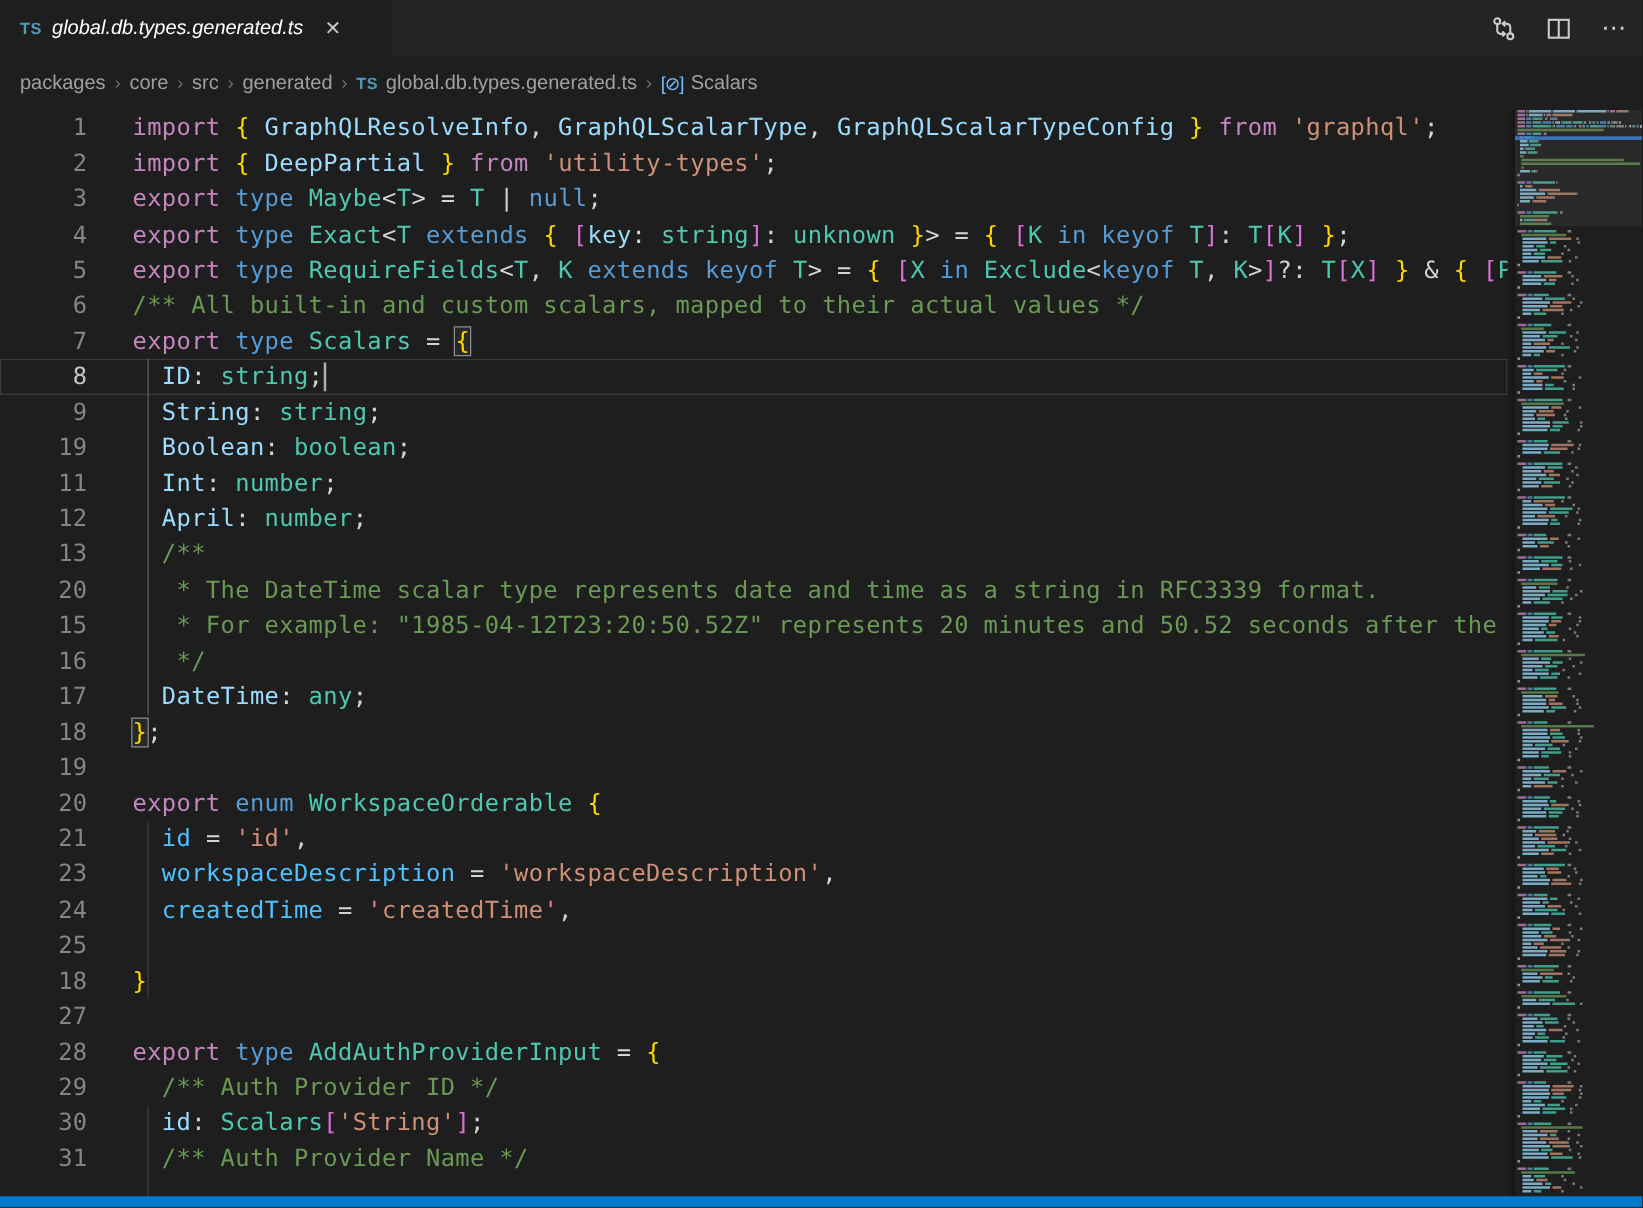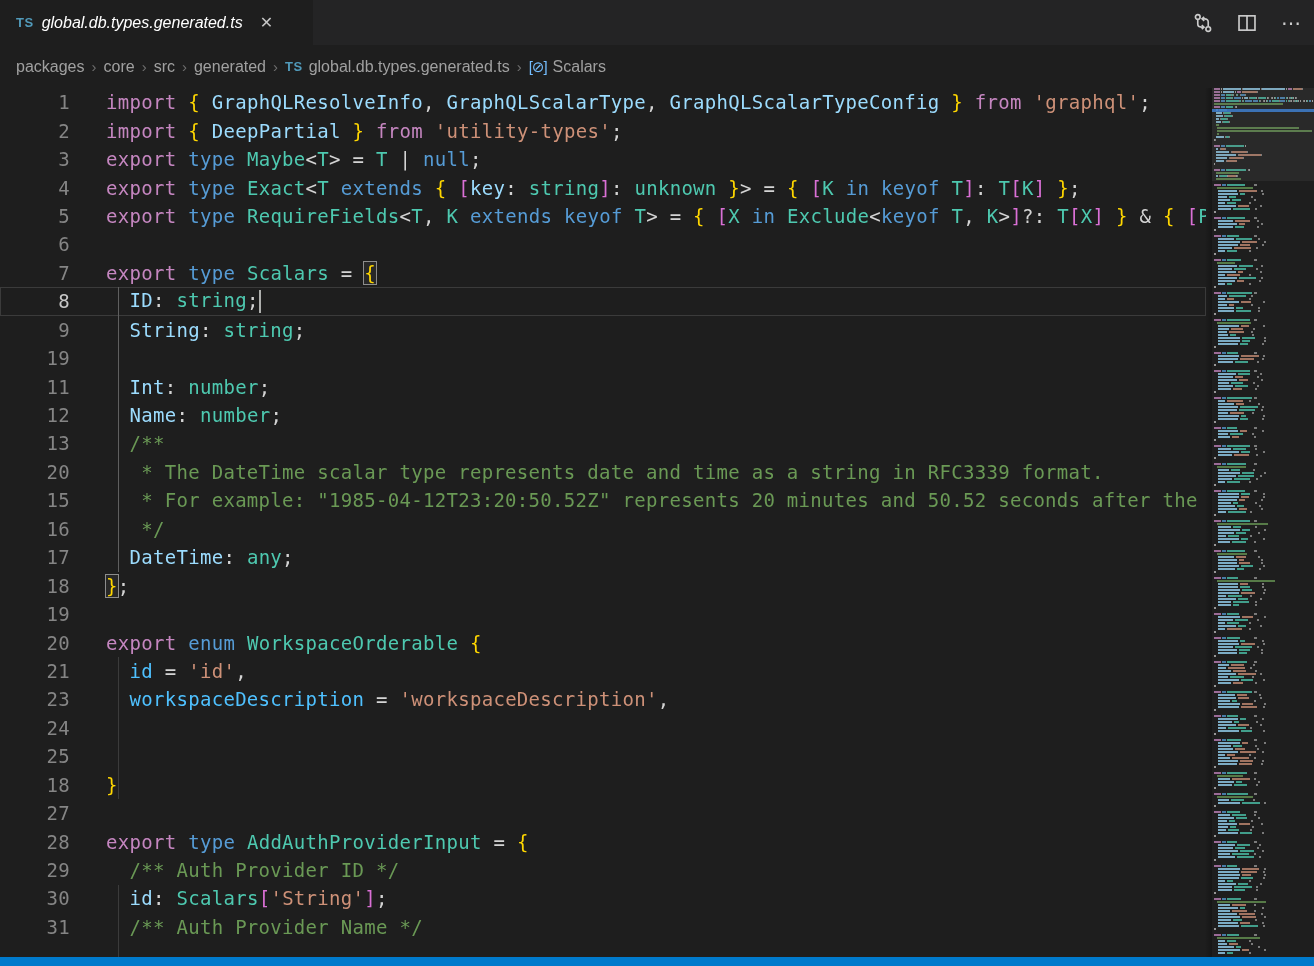--- a/index.html
+++ b/index.html
@@ -119,38 +119,38 @@
     </span>
   </div>
 
   <div class="editor">
     <div class="code-viewport" id="code-area">
         <div class="code-line"><span class="ln">1</span><span class="lc"><span style="color: rgb(197, 134, 192);">import</span><span style="color: rgb(212, 212, 212);"> </span><span style="color: rgb(255, 215, 0);">{</span><span style="color: rgb(212, 212, 212);"> </span><span style="color: rgb(156, 220, 254);">GraphQLResolveInfo</span><span style="color: rgb(212, 212, 212);">, </span><span style="color: rgb(156, 220, 254);">GraphQLScalarType</span><span style="color: rgb(212, 212, 212);">, </span><span style="color: rgb(156, 220, 254);">GraphQLScalarTypeConfig</span><span style="color: rgb(212, 212, 212);"> </span><span style="color: rgb(255, 215, 0);">}</span><span style="color: rgb(212, 212, 212);"> </span><span style="color: rgb(197, 134, 192);">from</span><span style="color: rgb(212, 212, 212);"> </span><span style="color: rgb(206, 145, 120);">'graphql'</span><span style="color: rgb(212, 212, 212);">;</span></span></div>
         <div class="code-line"><span class="ln">2</span><span class="lc"><span style="color: rgb(197, 134, 192);">import</span><span style="color: rgb(212, 212, 212);"> </span><span style="color: rgb(255, 215, 0);">{</span><span style="color: rgb(212, 212, 212);"> </span><span style="color: rgb(156, 220, 254);">DeepPartial</span><span style="color: rgb(212, 212, 212);"> </span><span style="color: rgb(255, 215, 0);">}</span><span style="color: rgb(212, 212, 212);"> </span><span style="color: rgb(197, 134, 192);">from</span><span style="color: rgb(212, 212, 212);"> </span><span style="color: rgb(206, 145, 120);">'utility-types'</span><span style="color: rgb(212, 212, 212);">;</span></span></div>
         <div class="code-line"><span class="ln">3</span><span class="lc"><span style="color: rgb(197, 134, 192);">export</span><span style="color: rgb(212, 212, 212);"> </span><span style="color: rgb(86, 156, 214);">type</span><span style="color: rgb(212, 212, 212);"> </span><span style="color: rgb(78, 201, 176);">Maybe</span><span style="color: rgb(212, 212, 212);">&lt;</span><span style="color: rgb(78, 201, 176);">T</span><span style="color: rgb(212, 212, 212);">&gt;</span><span style="color: rgb(212, 212, 212);"> = </span><span style="color: rgb(78, 201, 176);">T</span><span style="color: rgb(212, 212, 212);"> | </span><span style="color: rgb(86, 156, 214);">null</span><span style="color: rgb(212, 212, 212);">;</span></span></div>
         <div class="code-line"><span class="ln">4</span><span class="lc"><span style="color: rgb(197, 134, 192);">export</span><span style="color: rgb(212, 212, 212);"> </span><span style="color: rgb(86, 156, 214);">type</span><span style="color: rgb(212, 212, 212);"> </span><span style="color: rgb(78, 201, 176);">Exact</span><span style="color: rgb(212, 212, 212);">&lt;</span><span style="color: rgb(78, 201, 176);">T</span><span style="color: rgb(212, 212, 212);"> </span><span style="color: rgb(86, 156, 214);">extends</span><span style="color: rgb(212, 212, 212);"> </span><span style="color: rgb(255, 215, 0);">{</span><span style="color: rgb(212, 212, 212);"> </span><span style="color: rgb(218, 112, 214);">[</span><span style="color: rgb(156, 220, 254);">key</span><span style="color: rgb(212, 212, 212);">: </span><span style="color: rgb(78, 201, 176);">string</span><span style="color: rgb(218, 112, 214);">]</span><span style="color: rgb(212, 212, 212);">: </span><span style="color: rgb(78, 201, 176);">unknown</span><span style="color: rgb(212, 212, 212);"> </span><span style="color: rgb(255, 215, 0);">}</span><span style="color: rgb(212, 212, 212);">&gt;</span><span style="color: rgb(212, 212, 212);"> = </span><span style="color: rgb(255, 215, 0);">{</span><span style="color: rgb(212, 212, 212);"> </span><span style="color: rgb(218, 112, 214);">[</span><span style="color: rgb(78, 201, 176);">K</span><span style="color: rgb(212, 212, 212);"> </span><span style="color: rgb(86, 156, 214);">in</span><span style="color: rgb(212, 212, 212);"> </span><span style="color: rgb(86, 156, 214);">keyof</span><span style="color: rgb(212, 212, 212);"> </span><span style="color: rgb(78, 201, 176);">T</span><span style="color: rgb(218, 112, 214);">]</span><span style="color: rgb(212, 212, 212);">: </span><span style="color: rgb(78, 201, 176);">T</span><span style="color: rgb(218, 112, 214);">[</span><span style="color: rgb(78, 201, 176);">K</span><span style="color: rgb(218, 112, 214);">]</span><span style="color: rgb(212, 212, 212);"> </span><span style="color: rgb(255, 215, 0);">}</span><span style="color: rgb(212, 212, 212);">;</span></span></div>
         <div class="code-line"><span class="ln">5</span><span class="lc"><span style="color: rgb(197, 134, 192);">export</span><span style="color: rgb(212, 212, 212);"> </span><span style="color: rgb(86, 156, 214);">type</span><span style="color: rgb(212, 212, 212);"> </span><span style="color: rgb(78, 201, 176);">RequireFields</span><span style="color: rgb(212, 212, 212);">&lt;</span><span style="color: rgb(78, 201, 176);">T</span><span style="color: rgb(212, 212, 212);">, </span><span style="color: rgb(78, 201, 176);">K</span><span style="color: rgb(212, 212, 212);"> </span><span style="color: rgb(86, 156, 214);">extends</span><span style="color: rgb(212, 212, 212);"> </span><span style="color: rgb(86, 156, 214);">keyof</span><span style="color: rgb(212, 212, 212);"> </span><span style="color: rgb(78, 201, 176);">T</span><span style="color: rgb(212, 212, 212);">&gt;</span><span style="color: rgb(212, 212, 212);"> = </span><span style="color: rgb(255, 215, 0);">{</span><span style="color: rgb(212, 212, 212);"> </span><span style="color: rgb(218, 112, 214);">[</span><span style="color: rgb(78, 201, 176);">X</span><span style="color: rgb(212, 212, 212);"> </span><span style="color: rgb(86, 156, 214);">in</span><span style="color: rgb(212, 212, 212);"> </span><span style="color: rgb(78, 201, 176);">Exclude</span><span style="color: rgb(212, 212, 212);">&lt;</span><span style="color: rgb(86, 156, 214);">keyof</span><span style="color: rgb(212, 212, 212);"> </span><span style="color: rgb(78, 201, 176);">T</span><span style="color: rgb(212, 212, 212);">, </span><span style="color: rgb(78, 201, 176);">K</span><span style="color: rgb(212, 212, 212);">&gt;</span><span style="color: rgb(218, 112, 214);">]</span><span style="color: rgb(212, 212, 212);">?: </span><span style="color: rgb(78, 201, 176);">T</span><span style="color: rgb(218, 112, 214);">[</span><span style="color: rgb(78, 201, 176);">X</span><span style="color: rgb(218, 112, 214);">]</span><span style="color: rgb(212, 212, 212);"> </span><span style="color: rgb(255, 215, 0);">}</span><span style="color: rgb(212, 212, 212);"> &amp; </span><span style="color: rgb(255, 215, 0);">{</span><span style="color: rgb(212, 212, 212);"> </span><span style="color: rgb(218, 112, 214);">[</span><span style="color: rgb(78, 201, 176);">P</span></span></div>
-        <div class="code-line"><span class="ln">6</span></div>
+        <div class="code-line"><span class="ln">6</span><span class="lc"><span style="color: rgb(106, 153, 85);">/** All built-in and custom scalars, mapped to their actual values */</span></span></div>
         <div class="code-line"><span class="ln">7</span><span class="lc"><span style="color: rgb(197, 134, 192);">export</span><span style="color: rgb(212, 212, 212);"> </span><span style="color: rgb(86, 156, 214);">type</span><span style="color: rgb(212, 212, 212);"> </span><span style="color: rgb(78, 201, 176);">Scalars</span><span style="color: rgb(212, 212, 212);"> = </span><span class="tok-match" style="color: rgb(255, 215, 0);">{</span></span></div>
         <div class="code-line active"><span class="ln">8</span><span class="lc"><span style="color: rgb(212, 212, 212);">  </span><span style="color: rgb(156, 220, 254);">ID</span><span style="color: rgb(212, 212, 212);">: </span><span style="color: rgb(78, 201, 176);">string</span><span style="color: rgb(212, 212, 212);">;</span><span class="cursor"></span></span></div>
         <div class="code-line"><span class="ln">9</span><span class="lc"><span style="color: rgb(212, 212, 212);">  </span><span style="color: rgb(156, 220, 254);">String</span><span style="color: rgb(212, 212, 212);">: </span><span style="color: rgb(78, 201, 176);">string</span><span style="color: rgb(212, 212, 212);">;</span></span></div>
-        <div class="code-line"><span class="ln">19</span></div>
+        <div class="code-line"><span class="ln">19</span><span class="lc"><span style="color: rgb(212, 212, 212);">  </span><span style="color: rgb(156, 220, 254);">Boolean</span><span style="color: rgb(212, 212, 212);">: </span><span style="color: rgb(78, 201, 176);">boolean</span><span style="color: rgb(212, 212, 212);">;</span></span></div>
         <div class="code-line"><span class="ln">11</span><span class="lc"><span style="color: rgb(212, 212, 212);">  </span><span style="color: rgb(156, 220, 254);">Int</span><span style="color: rgb(212, 212, 212);">: </span><span style="color: rgb(78, 201, 176);">number</span><span style="color: rgb(212, 212, 212);">;</span></span></div>
-        <div class="code-line"><span class="ln">12</span><span class="lc"><span style="color: rgb(212, 212, 212);">  </span><span style="color: rgb(156, 220, 254);">Name</span><span style="color: rgb(212, 212, 212);">: </span><span style="color: rgb(78, 201, 176);">number</span><span style="color: rgb(212, 212, 212);">;</span></span></div>
+        <div class="code-line"><span class="ln">12</span><span class="lc"><span style="color: rgb(212, 212, 212);">  </span><span style="color: rgb(156, 220, 254);">April</span><span style="color: rgb(212, 212, 212);">: </span><span style="color: rgb(78, 201, 176);">number</span><span style="color: rgb(212, 212, 212);">;</span></span></div>
         <div class="code-line"><span class="ln">13</span><span class="lc"><span style="color: rgb(106, 153, 85);">  /**</span></span></div>
         <div class="code-line"><span class="ln">20</span><span class="lc"><span style="color: rgb(106, 153, 85);">   * The DateTime scalar type represents date and time as a string in RFC3339 format.</span></span></div>
         <div class="code-line"><span class="ln">15</span><span class="lc"><span style="color: rgb(106, 153, 85);">   * For example: "1985-04-12T23:20:50.52Z" represents 20 minutes and 50.52 seconds after the 23rd hour of April 12th, 1985 in UTC.</span></span></div>
         <div class="code-line"><span class="ln">16</span><span class="lc"><span style="color: rgb(106, 153, 85);">   */</span></span></div>
         <div class="code-line"><span class="ln">17</span><span class="lc"><span style="color: rgb(212, 212, 212);">  </span><span style="color: rgb(156, 220, 254);">DateTime</span><span style="color: rgb(212, 212, 212);">: </span><span style="color: rgb(78, 201, 176);">any</span><span style="color: rgb(212, 212, 212);">;</span></span></div>
         <div class="code-line"><span class="ln">18</span><span class="lc"><span class="tok-match" style="color: rgb(255, 215, 0);">}</span><span style="color: rgb(212, 212, 212);">;</span></span></div>
         <div class="code-line"><span class="ln">19</span><span class="lc">&nbsp;</span></div>
         <div class="code-line"><span class="ln">20</span><span class="lc"><span style="color: rgb(197, 134, 192);">export</span><span style="color: rgb(212, 212, 212);"> </span><span style="color: rgb(86, 156, 214);">enum</span><span style="color: rgb(212, 212, 212);"> </span><span style="color: rgb(78, 201, 176);">WorkspaceOrderable</span><span style="color: rgb(212, 212, 212);"> </span><span style="color: rgb(255, 215, 0);">{</span></span></div>
         <div class="code-line"><span class="ln">21</span><span class="lc"><span style="color: rgb(212, 212, 212);">  </span><span style="color: rgb(79, 193, 255);">id</span><span style="color: rgb(212, 212, 212);"> = </span><span style="color: rgb(206, 145, 120);">'id'</span><span style="color: rgb(212, 212, 212);">,</span></span></div>
         <div class="code-line"><span class="ln">23</span><span class="lc"><span style="color: rgb(212, 212, 212);">  </span><span style="color: rgb(79, 193, 255);">workspaceDescription</span><span style="color: rgb(212, 212, 212);"> = </span><span style="color: rgb(206, 145, 120);">'workspaceDescription'</span><span style="color: rgb(212, 212, 212);">,</span></span></div>
-        <div class="code-line"><span class="ln">24</span></div>
+        <div class="code-line"><span class="ln">24</span><span class="lc"><span style="color: rgb(212, 212, 212);">  </span><span style="color: rgb(79, 193, 255);">createdTime</span><span style="color: rgb(212, 212, 212);"> = </span><span style="color: rgb(206, 145, 120);">'createdTime'</span><span style="color: rgb(212, 212, 212);">,</span></span></div>
         <div class="code-line"><span class="ln">25</span></div>
         <div class="code-line"><span class="ln">18</span><span class="lc"><span style="color: rgb(255, 215, 0);">}</span></span></div>
         <div class="code-line"><span class="ln">27</span><span class="lc">&nbsp;</span></div>
         <div class="code-line"><span class="ln">28</span><span class="lc"><span style="color: rgb(197, 134, 192);">export</span><span style="color: rgb(212, 212, 212);"> </span><span style="color: rgb(86, 156, 214);">type</span><span style="color: rgb(212, 212, 212);"> </span><span style="color: rgb(78, 201, 176);">AddAuthProviderInput</span><span style="color: rgb(212, 212, 212);"> = </span><span style="color: rgb(255, 215, 0);">{</span></span></div>
         <div class="code-line"><span class="ln">29</span><span class="lc"><span style="color: rgb(106, 153, 85);">  /** Auth Provider ID */</span></span></div>
         <div class="code-line"><span class="ln">30</span><span class="lc"><span style="color: rgb(212, 212, 212);">  </span><span style="color: rgb(156, 220, 254);">id</span><span style="color: rgb(212, 212, 212);">: </span><span style="color: rgb(78, 201, 176);">Scalars</span><span style="color: rgb(218, 112, 214);">[</span><span style="color: rgb(206, 145, 120);">'String'</span><span style="color: rgb(218, 112, 214);">]</span><span style="color: rgb(212, 212, 212);">;</span></span></div>
         <div class="code-line"><span class="ln">31</span><span class="lc"><span style="color: rgb(106, 153, 85);">  /** Auth Provider Name */</span></span></div>
         <div class="indent-guide active" style="left: 118px; top: 199.15px; height: 284.5px;"></div>
         <div class="indent-guide" style="left: 118px; top: 569px; height: 142.25px;"></div>
         <div class="indent-guide" style="left: 118px; top: 796.6px; height: 85.35px;"></div>

